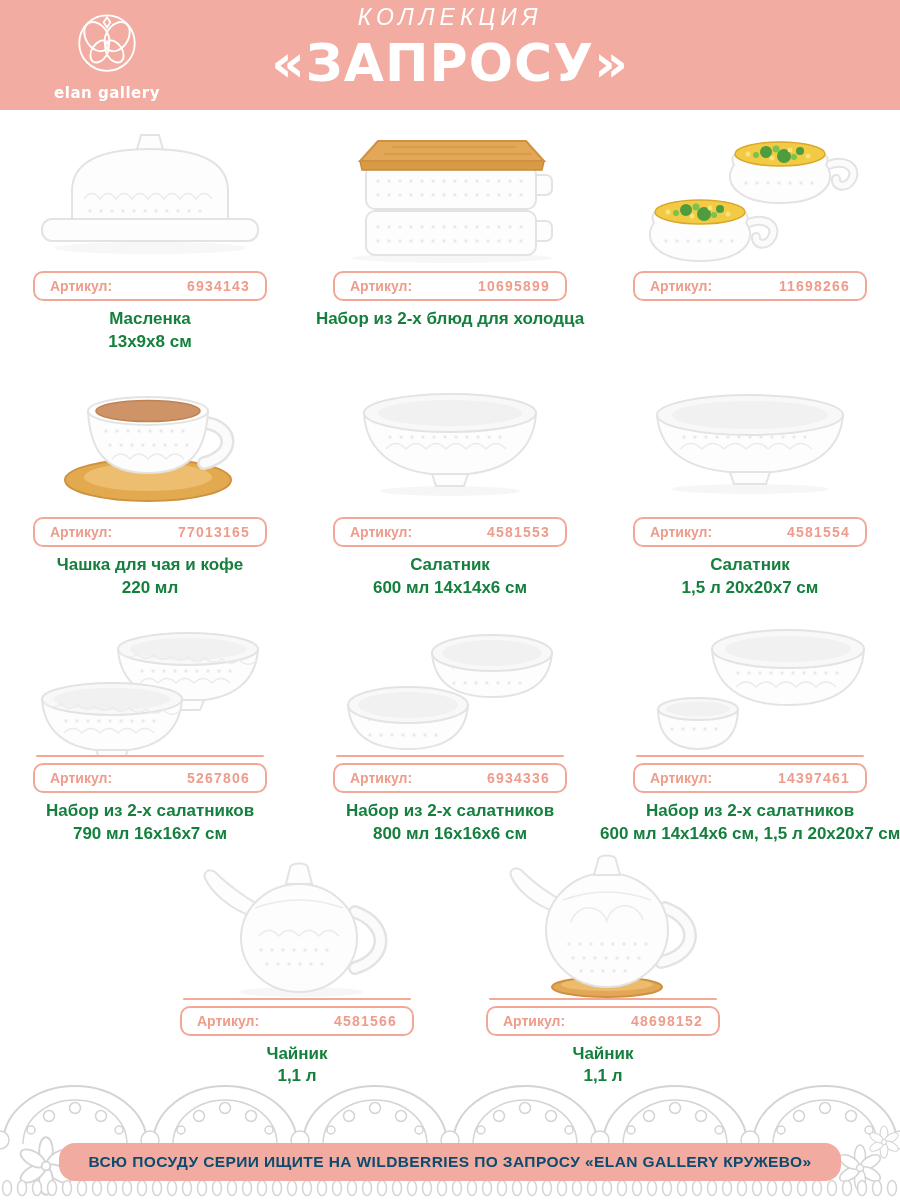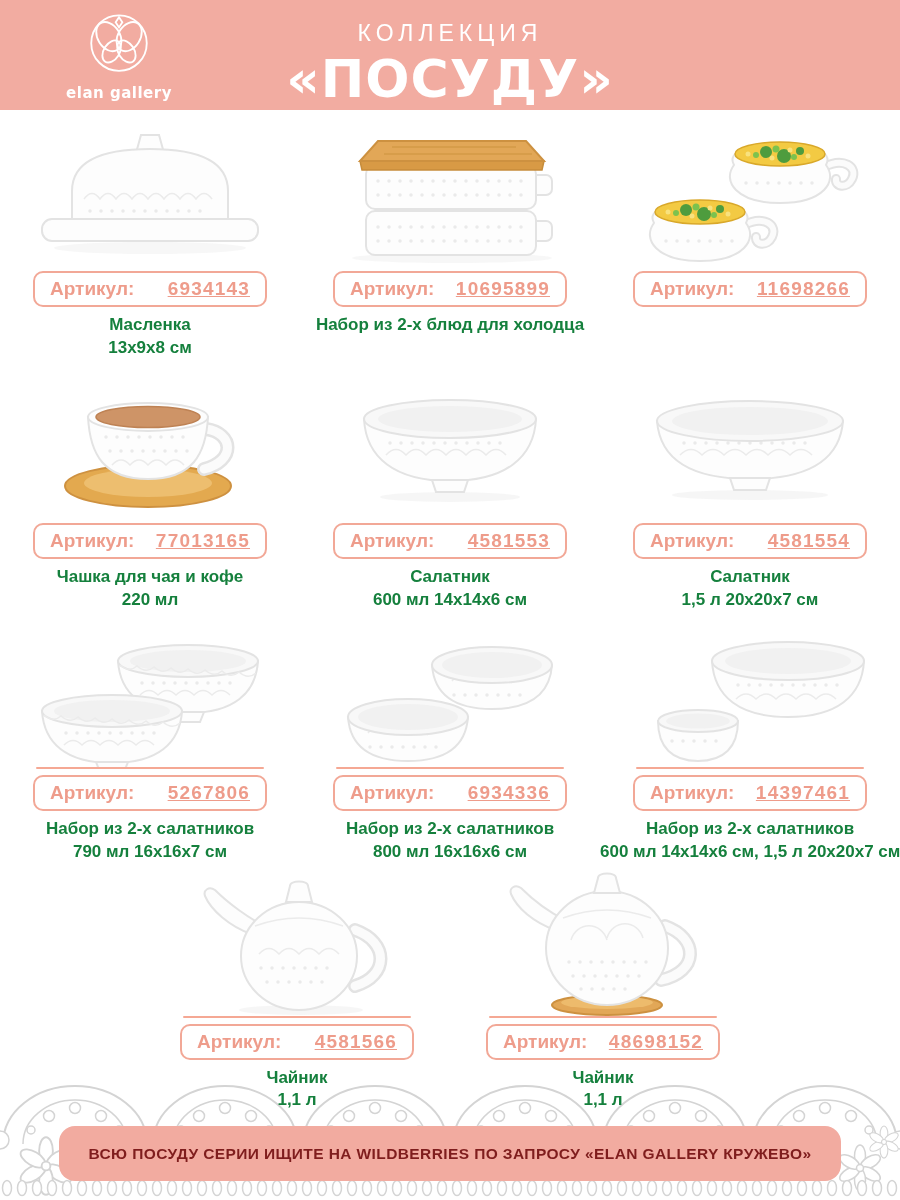--- a/index.html
+++ b/index.html
@@ -1,66 +1,66 @@
 <!DOCTYPE html>
 <html><head>
 <meta charset="utf-8">
 <style>
   html,body{margin:0;padding:0;}
   body{width:900px;height:1200px;font-family:"Liberation Sans",sans-serif;background:#fff;}
   .page{position:relative;width:900px;height:1200px;background:#fff;overflow:hidden;}
 
   
   .header{position:relative;width:900px;height:110px;background:#F2ACA1;}
-  .logo{position:absolute;left:52px;top:8px;width:110px;text-align:center;margin-left:12px;}
+  .logo{position:absolute;left:52px;top:8px;width:110px;text-align:center;}
   .logo svg{display:block;margin:0 auto;}
   .brand-name{color:#fff;font-size:15px;font-weight:700;letter-spacing:.5px;margin-top:2px;
               font-family:"DejaVu Sans",sans-serif;}
   .h-texts{position:absolute;left:0;top:0;width:100%;text-align:center;color:#fff;}
-  .collection-label{margin-top:20px;font-size:23px;font-weight:400;letter-spacing:5px;}
+  .collection-label{margin-top:4px;font-size:23px;font-weight:400;letter-spacing:5px;font-style:italic;}
   .collection-title{margin-top:2px;font-size:52px;font-weight:700;letter-spacing:1px;
                     font-family:"DejaVu Sans",sans-serif;}
 
   
   .row{display:grid;grid-template-columns:300px 300px 300px;width:900px;}
   .row.r1{margin-top:5px;}
   .row.r2{margin-top:8px;}
   .row.r3{margin-top:8px;}
   .row4{display:flex;justify-content:center;gap:6px;margin-top:4px;position:relative;z-index:2;}
   .row4 .cell{width:300px;}
   .cell{text-align:center;}
   .img-box{position:relative;height:150px;display:flex;align-items:flex-end;justify-content:center;}
   .photo-line{position:absolute;bottom:0;left:50%;transform:translateX(-50%);
               width:228px;height:2px;background:#F5A894;border-radius:1px;}
   .badge{width:234px;margin:6px auto 0;display:flex;justify-content:space-between;align-items:center;
          border:2.5px solid #F2A897;border-radius:10px;padding:5px 15px;box-sizing:border-box;
-         color:#EE9C8B;font-weight:700;font-size:19px;background:#fff;}
-  .badge .num{letter-spacing:1.2px;text-decoration:underline;}
+         color:#EE9C8B;font-weight:700;font-size:14px;background:#fff;}
+  .badge .num{letter-spacing:1.2px;}
   .pname{margin-top:7px;font-size:17px;font-weight:700;color:#15803d;line-height:1.33;white-space:nowrap;}
 
   
   .p{fill:#FDFDFD;stroke:#E3E3E3;stroke-width:2;}
   .p1{fill:#F8F8F8;stroke:#E3E3E3;stroke-width:2;}
   .inn{fill:#F1F1F1;stroke:none;}
   .sh{fill:#F2F2F2;stroke:none;}
   .tx{fill:none;stroke:#EBEBEB;stroke-width:1.5;}
   .dots{fill:none;stroke:#EAEAEA;stroke-width:3.5;stroke-linecap:round;stroke-dasharray:0,11;}
   .wood{fill:#E2A757;stroke:#CD9140;stroke-width:2;}
   .wood2{fill:#EDBB6C;stroke:none;}
   .hl{fill:none;stroke:#E3E3E3;stroke-width:14;stroke-linecap:round;}
   .hl2{fill:none;stroke:#FBFBFB;stroke-width:9;stroke-linecap:round;}
   .hs{fill:none;stroke:#E3E3E3;stroke-width:10;stroke-linecap:round;}
   .hs2{fill:none;stroke:#FBFBFB;stroke-width:6;stroke-linecap:round;}
 
   
   .footer{position:absolute;left:0;bottom:0;width:900px;height:120px;z-index:1;}
   .footer svg{position:absolute;left:0;top:0;}
-  .wb-bar{position:absolute;left:50%;transform:translateX(-50%);bottom:19px;width:782px;height:55px;
+  .wb-bar{position:absolute;left:50%;transform:translateX(-50%);bottom:19px;width:782px;height:38px;
           background:#F2ABA0;border-radius:16px;display:flex;align-items:center;justify-content:center;
-          color:#7f1d1d;font-weight:700;font-size:15.5px;letter-spacing:.4px;white-space:nowrap;}
+          color:#0c4a6e;font-weight:700;font-size:15.5px;letter-spacing:.4px;white-space:nowrap;}
 </style>
 </head>
 <body>
 
 <div class="page">
 
   <div class="header">
     <div class="logo">
       <svg width="74" height="74" viewBox="0 0 80 80">
         <g fill="none" stroke="#FFFFFF" stroke-width="2">
@@ -69,21 +69,21 @@
           <ellipse cx="51" cy="31" rx="12" ry="17" transform="rotate(32 51 31)"></ellipse>
           <ellipse cx="32" cy="47" rx="8.5" ry="13" transform="rotate(-148 32 47)"></ellipse>
           <ellipse cx="48" cy="47" rx="8.5" ry="13" transform="rotate(148 48 47)"></ellipse>
           <path d="M40,10 l3.6,5.5 -3.6,5.5 -3.6,-5.5 Z"></path>
         </g>
       </svg>
       <div class="brand-name">elan gallery</div>
     </div>
     <div class="h-texts">
       <div class="collection-label">КОЛЛЕКЦИЯ</div>
-      <div class="collection-title">«ПОСУДУ»</div>
+      <div class="collection-title">«ЗАПРОСУ»</div>
     </div>
   </div>
 
   <div class="row r1">
 
     <div class="cell">
       <div class="img-box">
         <svg width="260" height="150" viewBox="0 0 260 150">
           <ellipse class="sh" cx="130" cy="133" rx="96" ry="6" opacity=".6"></ellipse>
           <path class="p" d="M121,20 h18 l5,18 h-28 Z"></path>

